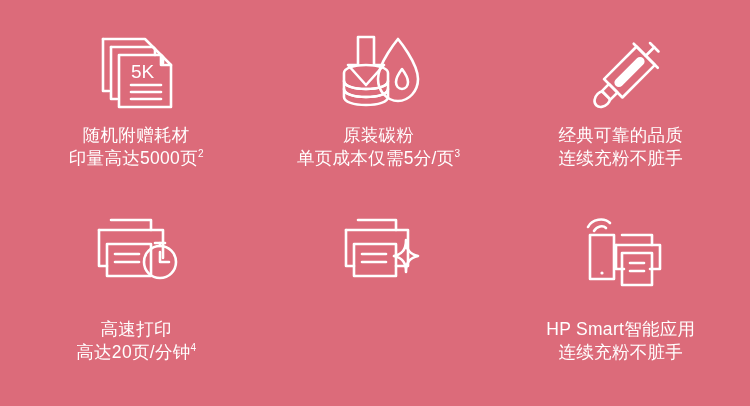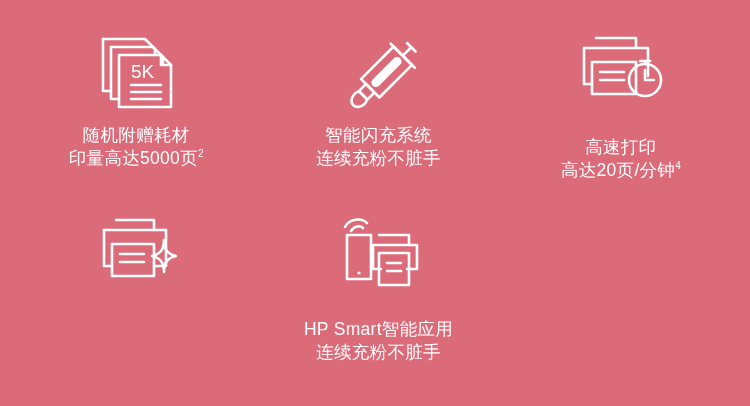--- a/index.html
+++ b/index.html
@@ -94,20 +94,40 @@
           <path d="M38 70 H68"></path>
           <text x="38" y="49" font-family="'Liberation Sans', sans-serif" font-size="19" font-weight="400" fill="#FFFFFF" stroke="none">5K</text>
         </svg>
       </div>
       <div class="feature-text">
         <span class="feature-line">随机附赠耗材</span>
         <span class="feature-line"><span>印量高达5000页</span><sup>2</sup></span>
       </div>
     </div>
 
+    <div class="feature-cell row-1">
+      <div class="icon-wrap">
+        <svg width="92" height="86" viewBox="0 0 92 86" fill="none" stroke="#FFFFFF" stroke-width="2.6" stroke-linejoin="round" stroke-linecap="round">
+
+          <path d="M26 8 H42 V36 H52 L34 56 L16 36 H26 Z"></path>
+
+          <path d="M12 44 C12 39 22 36 34 36 C46 36 56 39 56 44 L56 52 C56 57 46 60 34 60 C22 60 12 57 12 52 Z"></path>
+          <path d="M12 52 C12 57 22 60 34 60 C46 60 56 57 56 52 L56 60 C56 65 46 68 34 68 C22 68 12 65 12 60 Z"></path>
+          <path d="M12 60 C12 65 22 68 34 68 C46 68 56 65 56 60 L56 68 C56 73 46 76 34 76 C22 76 12 73 12 68 Z"></path>
+
+          <path d="M66 10 C66 10 86 34 86 50 C86 62 77 72 66 72 C55 72 46 62 46 50 C46 34 66 10 66 10 Z"></path>
+
+          <path d="M70 40 C70 40 76 48 76 53 C76 57 73.5 60 70 60 C66.5 60 64 57 64 53 C64 48 70 40 70 40 Z"></path>
+        </svg>
+      </div>
+      <div class="feature-text">
+        <span class="feature-line">原装碳粉</span>
+        <span class="feature-line"><span>单页成本仅需5分/页</span><sup>3</sup></span>
+      </div>
+    </div>
 
     <div class="feature-cell row-1">
       <div class="icon-wrap">
         <svg width="90" height="90" viewBox="0 0 90 90" fill="none" stroke="#FFFFFF" stroke-width="2.6" stroke-linejoin="round" stroke-linecap="round">
           <g transform="rotate(45 45 45)">
 
             <path d="M45 4 H57"></path>
             <path d="M51 4 V16"></path>
 
             <path d="M38 16 H64 V62 H38 Z"></path>
@@ -116,21 +136,21 @@
 
             <path d="M51 24 V54" stroke-width="9"></path>
 
             <path d="M45 62 H57 V72 H45 Z"></path>
 
             <path d="M47 72 H55 C57 72 58 74 58 77 C58 82 55 86 51 86 C47 86 44 82 44 77 C44 74 45 72 47 72 Z"></path>
           </g>
         </svg>
       </div>
       <div class="feature-text">
-        <span class="feature-line">智能闪充系统</span>
+        <span class="feature-line">经典可靠的品质</span>
         <span class="feature-line"><span>连续充粉不脏手</span><sup></sup></span>
       </div>
     </div>
 
     <div class="feature-cell row-2">
       <div class="icon-wrap">
         <svg width="94" height="76" viewBox="0 0 94 76" fill="none" stroke="#FFFFFF" stroke-width="2.6" stroke-linejoin="round" stroke-linecap="round">
 
           <path d="M22 6 H62 V16"></path>
 

